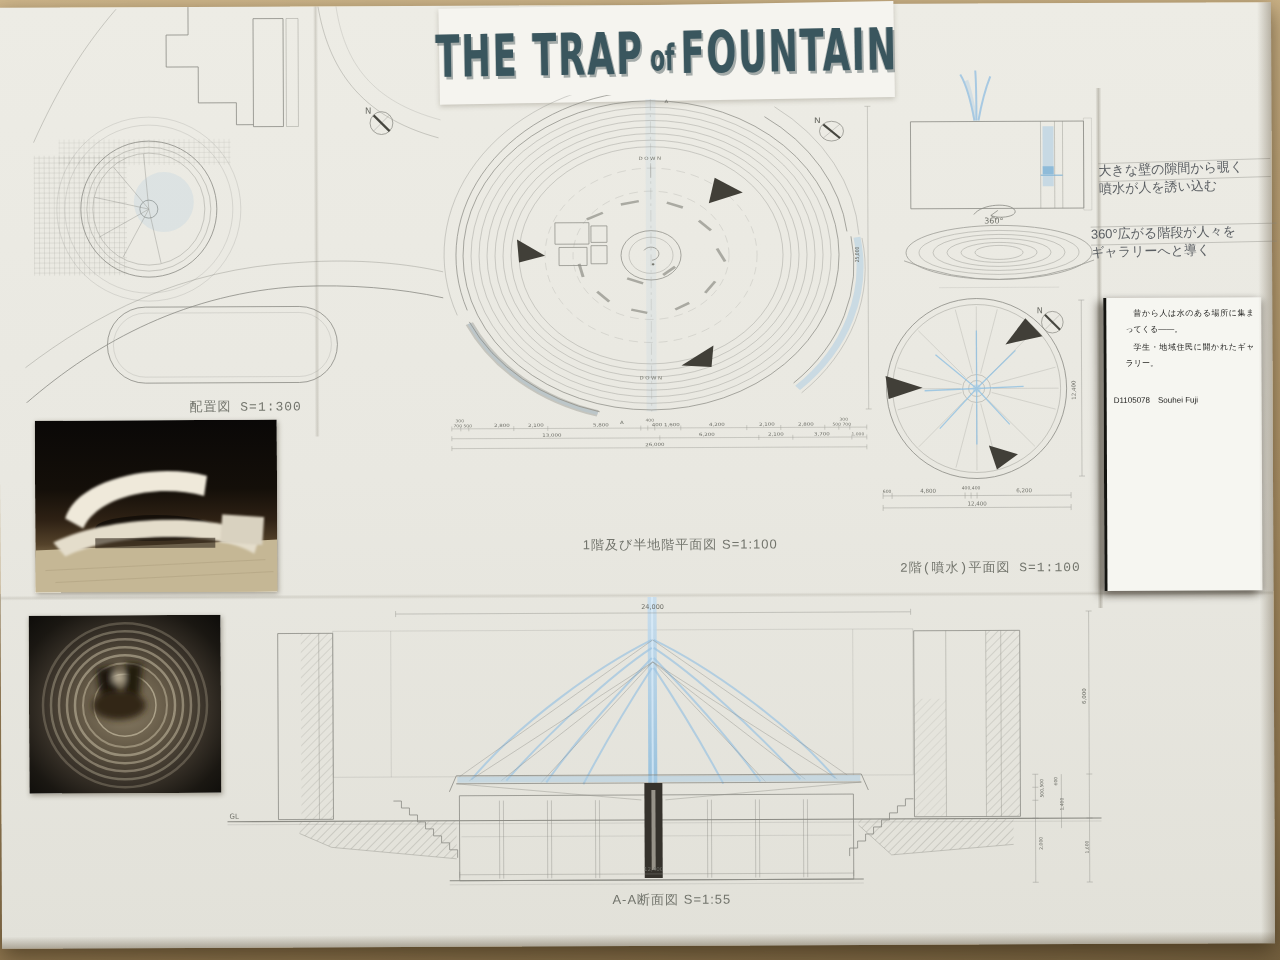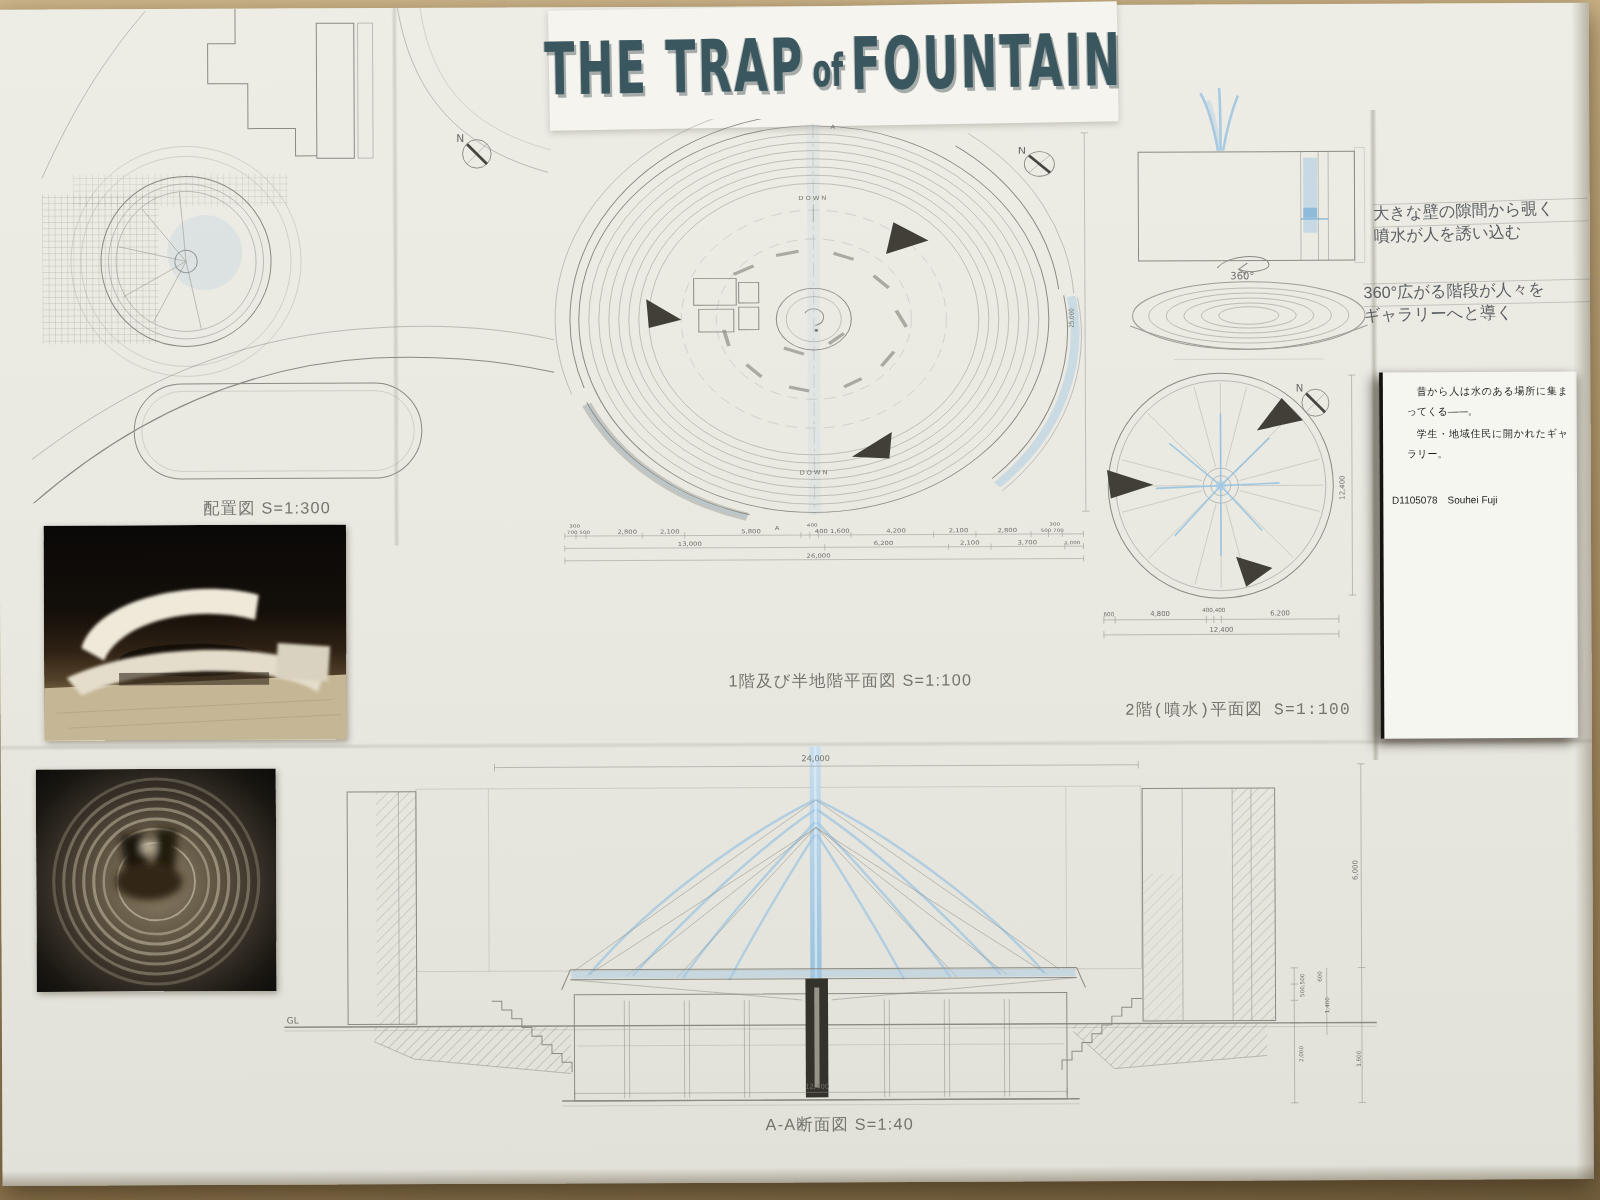--- a/index.html
+++ b/index.html
@@ -156,21 +156,21 @@
       </g>
     </g>
     <g>
       <rect x="108" y="300" width="230" height="76" rx="38" class="pl"></rect>
       <rect x="114" y="306" width="218" height="64" rx="32" class="pl pl2 faint"></rect>
       <path class="pl" d="M26 396 C100 332 190 286 300 280 C350 278 400 282 444 292"></path>
       <path class="pl pl2" d="M26 360 C95 308 180 262 300 256 C360 252 410 258 444 266"></path>
     </g>
     <use href="#compass-def" transform="translate(383,117) scale(.95)"></use>
   </svg>
-  <div class="label" style="left:104px;top:391px;width:220px;">配置図 S=1:300</div>
+  <div class="label" style="left:136px;top:391px;width:220px;font-family:Liberation Mono, monospace;">配置図 S=1:300</div>
 
   <div class="photo" style="left:35px;top:413px;width:242px;height:172px;">
     <svg width="242" height="172" viewBox="0 0 242 172">
       <rect width="242" height="172" fill="url(#gmodel)"></rect>
       <path d="M0 130 L242 120 L242 172 L0 172 Z" fill="#c5b795"></path>
       <g stroke="#a79a78" stroke-width=".7" opacity=".6">
         <line x1="10" y1="150" x2="230" y2="140"></line>
           <line x1="20" y1="162" x2="238" y2="152"></line>
       </g>
       <ellipse cx="120" cy="108" rx="60" ry="13" fill="#120d08" opacity=".85"></ellipse>
@@ -557,17 +557,17 @@
       <text x="652" y="609" class="dim dim-b">24,000</text>
       <text x="652" y="871" class="dim">12,400</text>
       <text x="1085" y="698" class="dim" transform="rotate(-90 1085 698)">6,000</text>
       <text x="1042" y="790" class="dim dim-s" transform="rotate(-90 1042 790)">500,500</text>
       <text x="1056" y="783" class="dim dim-s" transform="rotate(-90 1056 783)">600</text>
       <text x="1062" y="806" class="dim dim-s" transform="rotate(-90 1062 806)">1,400</text>
       <text x="1041" y="845" class="dim dim-s" transform="rotate(-90 1041 845)">2,000</text>
       <text x="1087" y="849" class="dim dim-s" transform="rotate(-90 1087 849)">1,600</text>
     </g>
   </svg>
-  <div class="label" style="left:560px;top:886px;width:220px;">A-A断面図 S=1:40</div>
+  <div class="label" style="left:560px;top:886px;width:220px;">A-A断面図 S=1:55</div>
 
   <div class="shade shade-right"></div>
   <div class="shade shade-bottom"></div>
 </div>
 
 </body></html>

